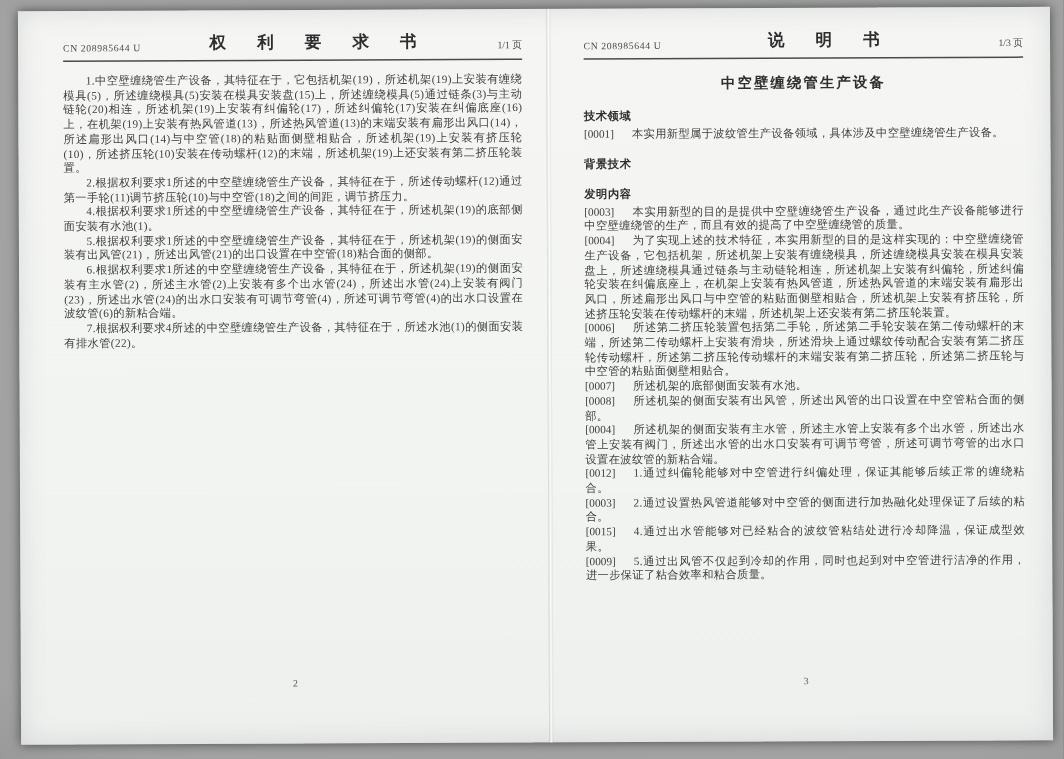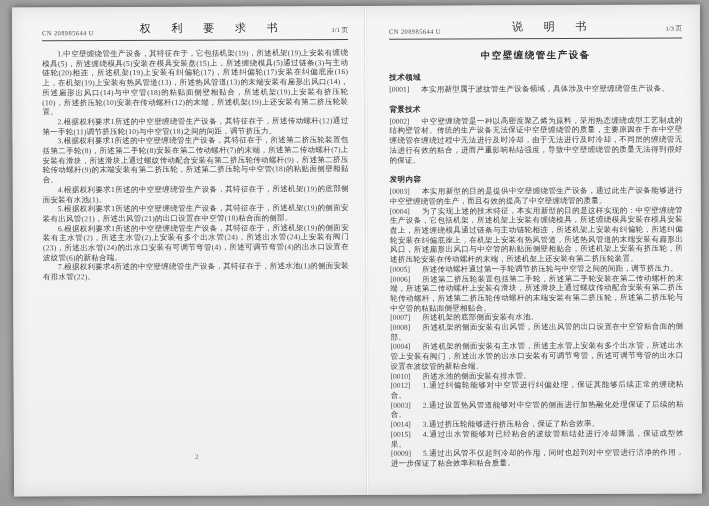--- a/index.html
+++ b/index.html
@@ -28,21 +28,21 @@
   .page-inner{position:absolute;top:14px;left:30px;right:16px;bottom:14px;}
   .page-right .page-inner{left:22px;right:18px;}
 
   .hdr{
     display:flex;align-items:flex-end;justify-content:space-between;
     border-bottom:1.2px solid #4a4a4a;padding-bottom:4px;
     color:#4b4b4b;
   }
   .hdr .doc-num{font-size:6.5px;letter-spacing:.4px;white-space:nowrap;}
   .hdr .hdr-title{
-    font-size:11px;font-weight:normal;color:#2e2e2e;
+    font-size:11px;font-weight:bold;color:#2e2e2e;
     letter-spacing:9px;text-indent:9px;white-space:nowrap;
     transform:translateX(-4px);
   }
   .hdr .pg-ind{font-size:6.5px;white-space:nowrap;}
 
   .body-text{margin-top:8px;color:#3d3f3e;}
   p.claim{
     margin:0;font-size:7.5px;line-height:9.7px;letter-spacing:.25px;
     text-align:justify;text-indent:2em;
   }
@@ -74,21 +74,20 @@
   <div class="page page-left">
     <div class="page-inner">
       <div class="hdr">
         <span class="doc-num">CN 208985644 U</span>
         <span class="hdr-title">权 利 要 求 书</span>
         <span class="pg-ind">1/1 页</span>
       </div>
       <div class="body-text">
           <p class="claim">1.中空壁缠绕管生产设备，其特征在于，它包括机架(19)，所述机架(19)上安装有缠绕模具(5)，所述缠绕模具(5)安装在模具安装盘(15)上，所述缠绕模具(5)通过链条(3)与主动链轮(20)相连，所述机架(19)上安装有纠偏轮(17)，所述纠偏轮(17)安装在纠偏底座(16)上，在机架(19)上安装有热风管道(13)，所述热风管道(13)的末端安装有扁形出风口(14)，所述扁形出风口(14)与中空管(18)的粘贴面侧壁相贴合，所述机架(19)上安装有挤压轮(10)，所述挤压轮(10)安装在传动螺杆(12)的末端，所述机架(19)上还安装有第二挤压轮装置。</p>
           <p class="claim">2.根据权利要求1所述的中空壁缠绕管生产设备，其特征在于，所述传动螺杆(12)通过第一手轮(11)调节挤压轮(10)与中空管(18)之间的间距，调节挤压力。</p>
-          <p class="claim">3.根据权利要求1所述的中空壁缠绕管生产设备，其特征在于，所述第二挤压轮装置包括第二手轮(8)，所述第二手轮(8)安装在第二传动螺杆(7)的末端，所述第二传动螺杆(7)上安装有滑块，所述滑块上通过螺纹传动配合安装有第二挤压轮传动螺杆(9)，所述第二挤压轮传动螺杆(9)的末端安装有第二挤压轮，所述第二挤压轮与中空管(18)的粘贴面侧壁相贴合。</p>
           <p class="claim">4.根据权利要求1所述的中空壁缠绕管生产设备，其特征在于，所述机架(19)的底部侧面安装有水池(1)。</p>
           <p class="claim">5.根据权利要求1所述的中空壁缠绕管生产设备，其特征在于，所述机架(19)的侧面安装有出风管(21)，所述出风管(21)的出口设置在中空管(18)粘合面的侧部。</p>
           <p class="claim">6.根据权利要求1所述的中空壁缠绕管生产设备，其特征在于，所述机架(19)的侧面安装有主水管(2)，所述主水管(2)上安装有多个出水管(24)，所述出水管(24)上安装有阀门(23)，所述出水管(24)的出水口安装有可调节弯管(4)，所述可调节弯管(4)的出水口设置在波纹管(6)的新粘合端。</p>
           <p class="claim">7.根据权利要求4所述的中空壁缠绕管生产设备，其特征在于，所述水池(1)的侧面安装有排水管(22)。</p>
         </div>
       <div class="page-num">2</div>
     </div>
   </div>
 
   <div class="seam"></div>
@@ -98,33 +97,29 @@
       <div class="hdr">
         <span class="doc-num">CN 208985644 U</span>
         <span class="hdr-title">说 明 书</span>
         <span class="pg-ind">1/3 页</span>
       </div>
       <div class="doc-title">中空壁缠绕管生产设备</div>
       <div>
           <div class="sec-heading">技术领域</div>
           <p class="num-para"><span class="ptag">[0001]</span>本实用新型属于波纹管生产设备领域，具体涉及中空壁缠绕管生产设备。</p>
           <div class="sec-heading">背景技术</div>
-          <p class="num-para"><span class="ptag">[0002]</span>中空壁缠绕管是一种以高密度聚乙烯为原料，采用热态缠绕成型工艺制成的结构壁管材。传统的生产设备无法保证中空壁缠绕管的质量，主要原因在于在中空壁缠绕管在缠绕过程中无法进行及时冷却，由于无法进行及时冷却，不同层的缠绕管无法进行有效的粘合，进而严重影响粘结强度，导致中空壁缠绕管的质量无法得到很好的保证。</p>
           <div class="sec-heading">发明内容</div>
           <p class="num-para"><span class="ptag">[0003]</span>本实用新型的目的是提供中空壁缠绕管生产设备，通过此生产设备能够进行中空壁缠绕管的生产，而且有效的提高了中空壁缠绕管的质量。</p>
           <p class="num-para"><span class="ptag">[0004]</span>为了实现上述的技术特征，本实用新型的目的是这样实现的：中空壁缠绕管生产设备，它包括机架，所述机架上安装有缠绕模具，所述缠绕模具安装在模具安装盘上，所述缠绕模具通过链条与主动链轮相连，所述机架上安装有纠偏轮，所述纠偏轮安装在纠偏底座上，在机架上安装有热风管道，所述热风管道的末端安装有扁形出风口，所述扁形出风口与中空管的粘贴面侧壁相贴合，所述机架上安装有挤压轮，所述挤压轮安装在传动螺杆的末端，所述机架上还安装有第二挤压轮装置。</p>
-          <p class="num-para"><span class="ptag">[0005]</span>所述传动螺杆通过第一手轮调节挤压轮与中空管之间的间距，调节挤压力。</p>
           <p class="num-para"><span class="ptag">[0006]</span>所述第二挤压轮装置包括第二手轮，所述第二手轮安装在第二传动螺杆的末端，所述第二传动螺杆上安装有滑块，所述滑块上通过螺纹传动配合安装有第二挤压轮传动螺杆，所述第二挤压轮传动螺杆的末端安装有第二挤压轮，所述第二挤压轮与中空管的粘贴面侧壁相贴合。</p>
           <p class="num-para"><span class="ptag">[0007]</span>所述机架的底部侧面安装有水池。</p>
           <p class="num-para"><span class="ptag">[0008]</span>所述机架的侧面安装有出风管，所述出风管的出口设置在中空管粘合面的侧部。</p>
           <p class="num-para"><span class="ptag">[0004]</span>所述机架的侧面安装有主水管，所述主水管上安装有多个出水管，所述出水管上安装有阀门，所述出水管的出水口安装有可调节弯管，所述可调节弯管的出水口设置在波纹管的新粘合端。</p>
-          <p class="num-para"><span class="ptag">[0010]</span>所述水池的侧面安装有排水管。</p>
           <p class="num-para"><span class="ptag">[0012]</span>1.通过纠偏轮能够对中空管进行纠偏处理，保证其能够后续正常的缠绕粘合。</p>
           <p class="num-para"><span class="ptag">[0003]</span>2.通过设置热风管道能够对中空管的侧面进行加热融化处理保证了后续的粘合。</p>
-          <p class="num-para"><span class="ptag">[0014]</span>3.通过挤压轮能够进行挤压粘合，保证了粘合效率。</p>
           <p class="num-para"><span class="ptag">[0015]</span>4.通过出水管能够对已经粘合的波纹管粘结处进行冷却降温，保证成型效果。</p>
           <p class="num-para"><span class="ptag">[0009]</span>5.通过出风管不仅起到冷却的作用，同时也起到对中空管进行洁净的作用，进一步保证了粘合效率和粘合质量。</p>
         </div>
       <div class="page-num">3</div>
     </div>
   </div>
 
 </div>
 
 </body></html>

